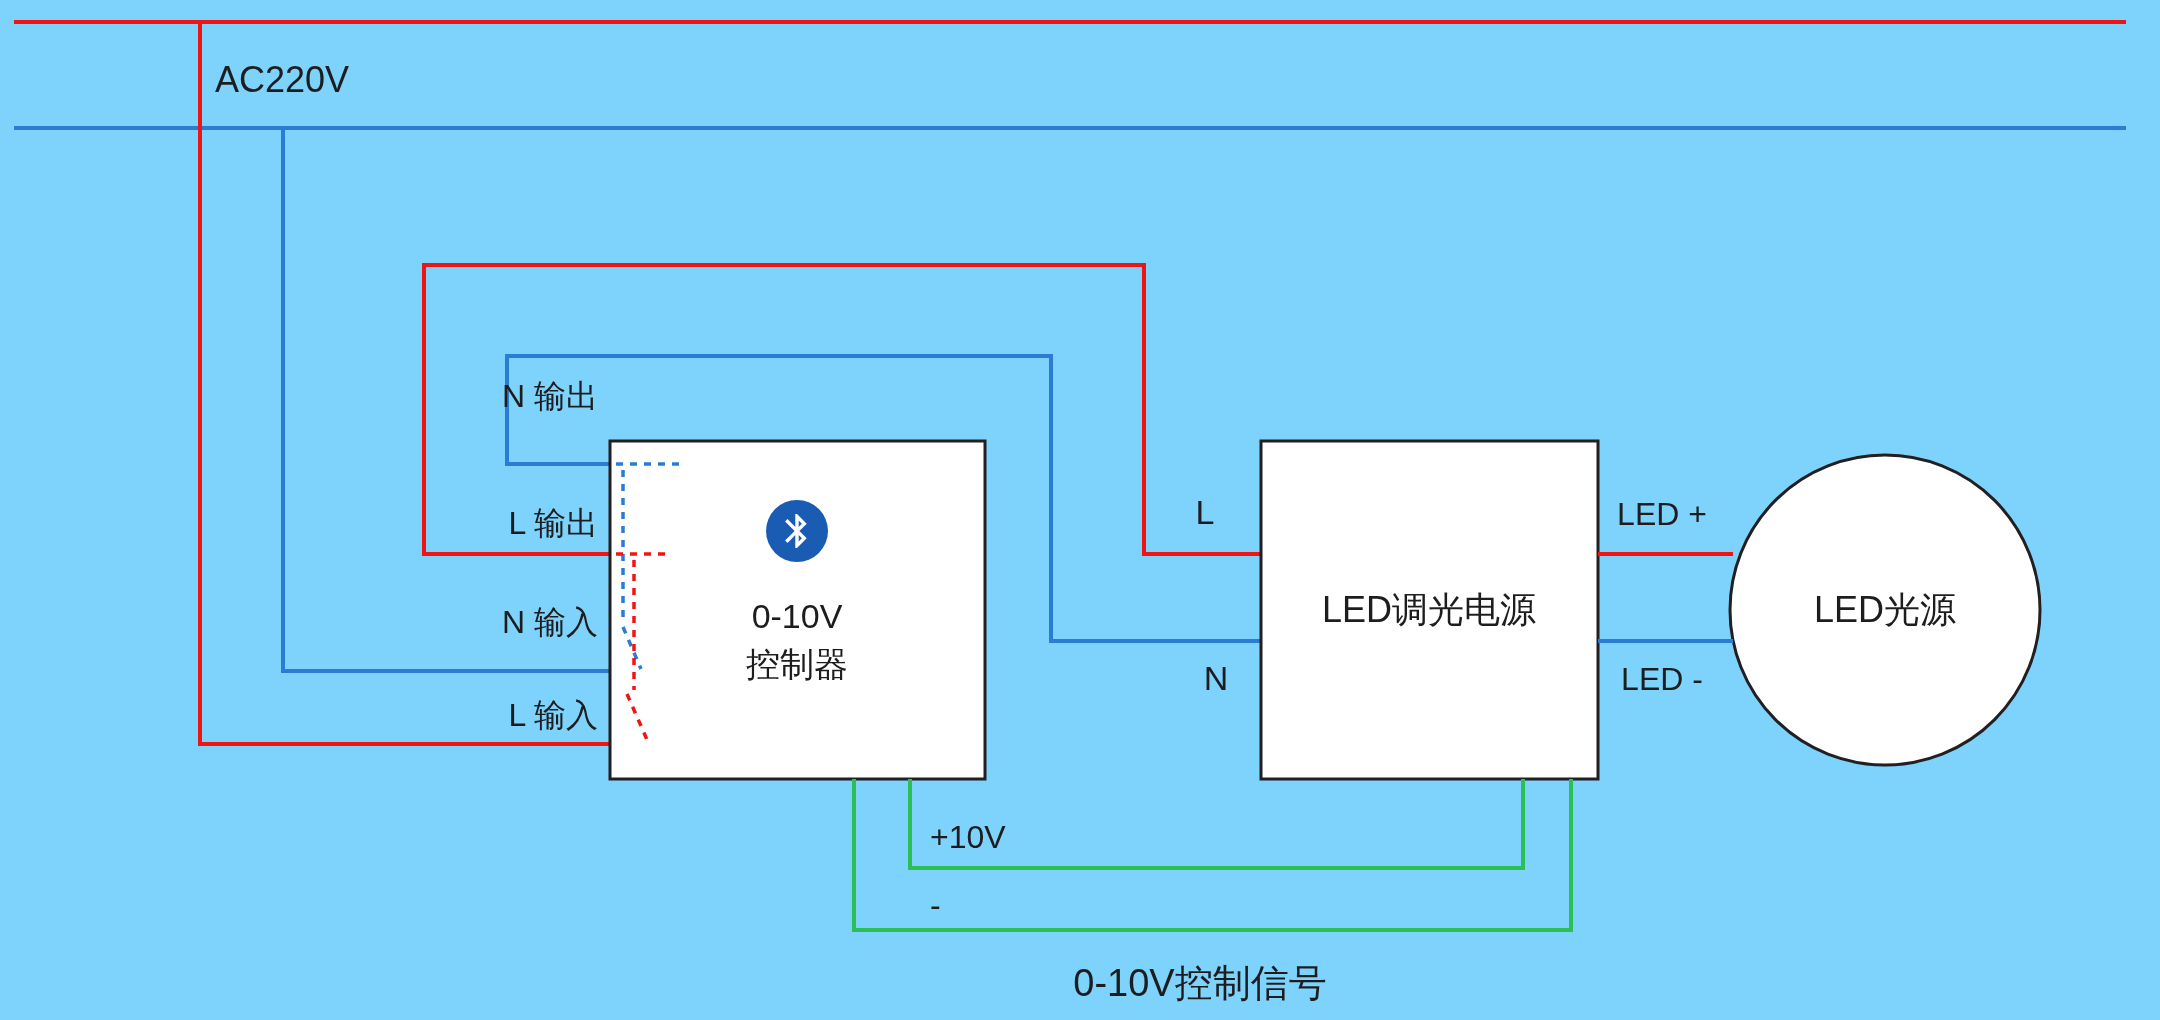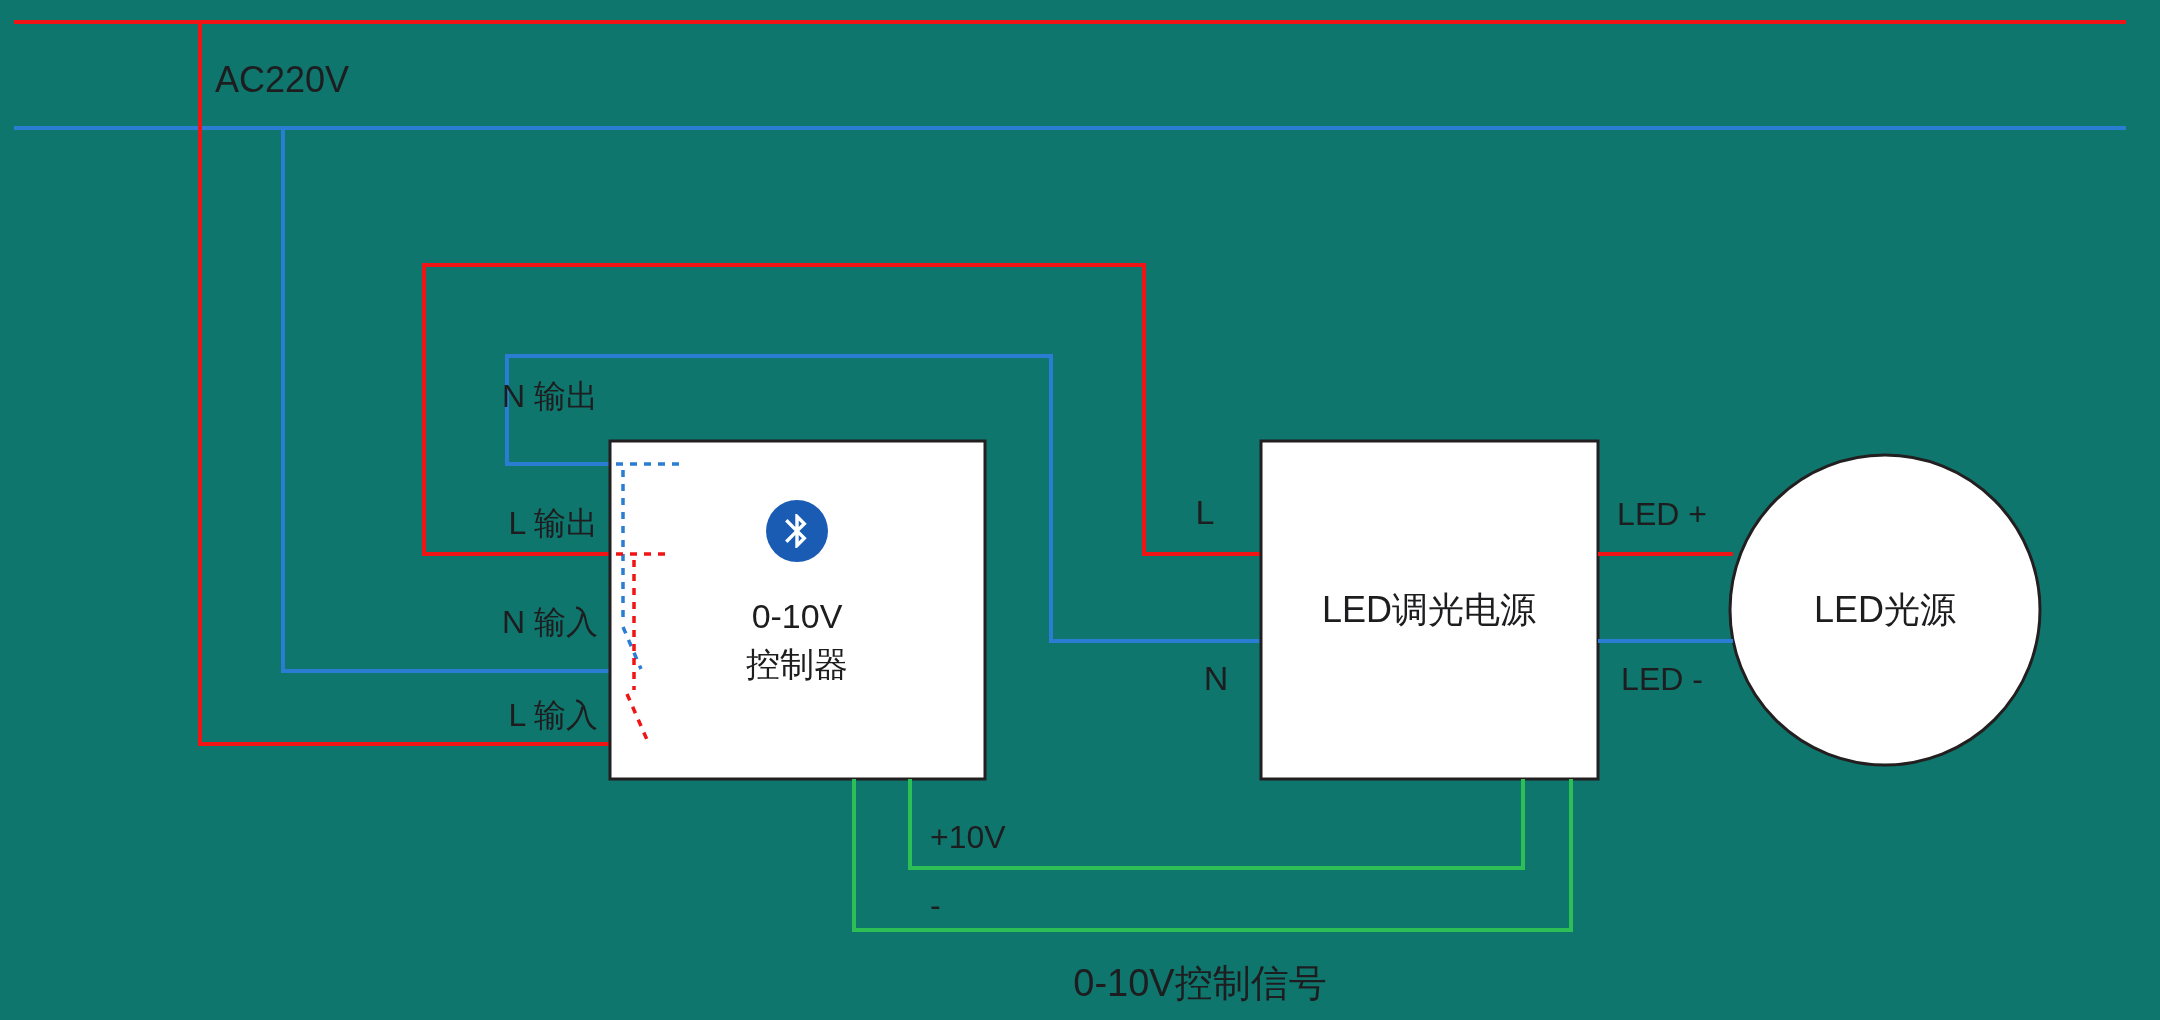--- a/index.html
+++ b/index.html
@@ -1,20 +1,20 @@
 <!DOCTYPE html>
 <html><head>
 <meta charset="utf-8">
 <style>
   html, body { margin: 0; padding: 0; background: #ffffff; }
   .stage {
     position: relative;
     width: 2160px;
     height: 1020px;
-    background: #0f766e;
+    background: #7dd3fc;
     font-family: "Liberation Sans", "DejaVu Sans", sans-serif;
   }
   svg { display: block; }
   text {
     fill: #1d1d1f;
     font-family: "Liberation Sans", "DejaVu Sans", sans-serif;
   }
   .t32 { font-size: 32px; }
   .t34 { font-size: 34px; }
   .t36 { font-size: 36px; }

